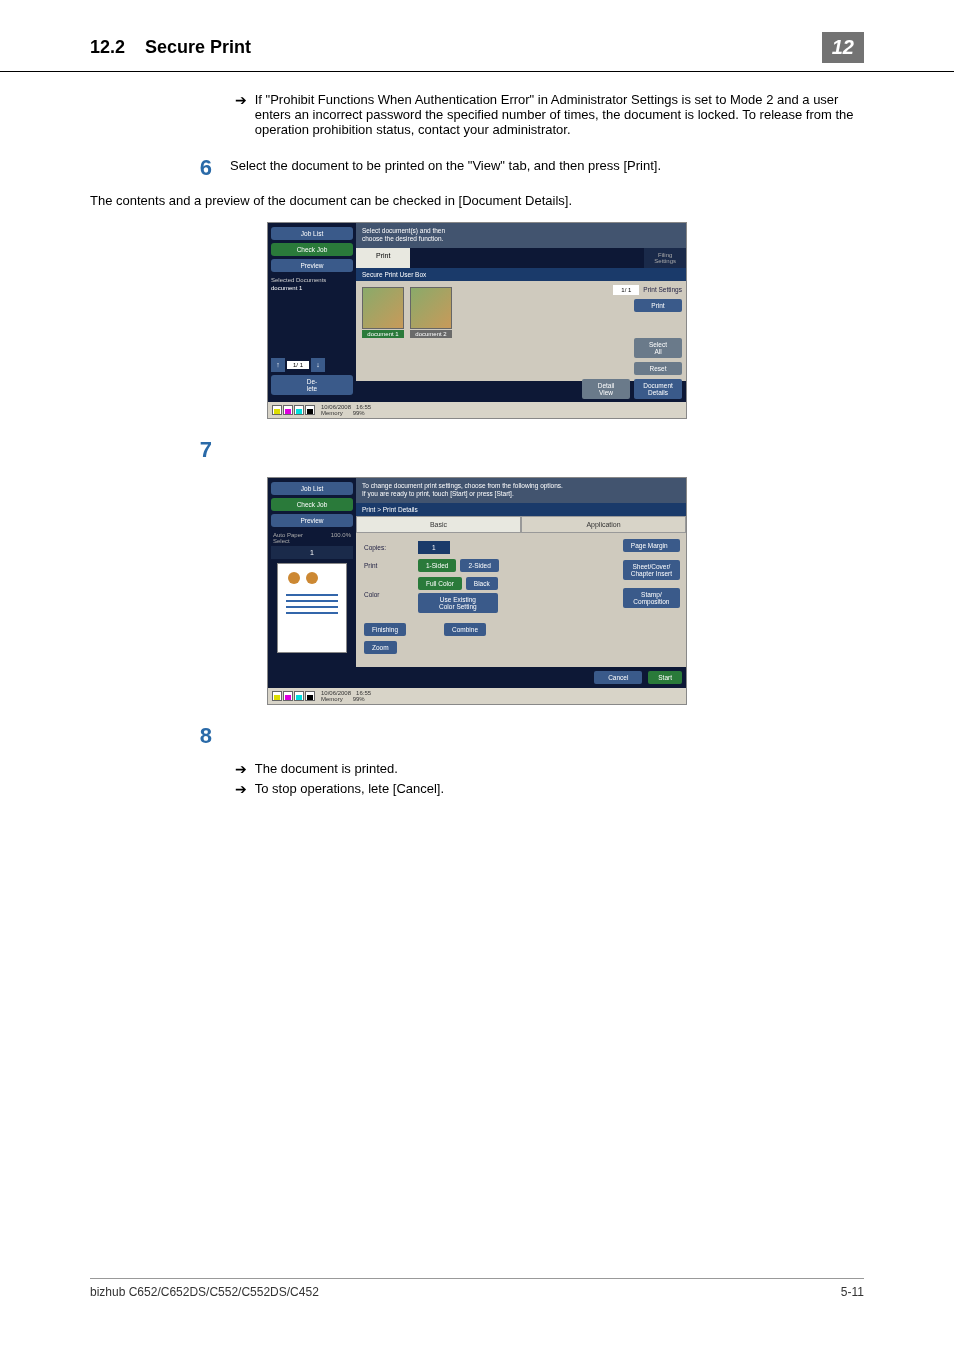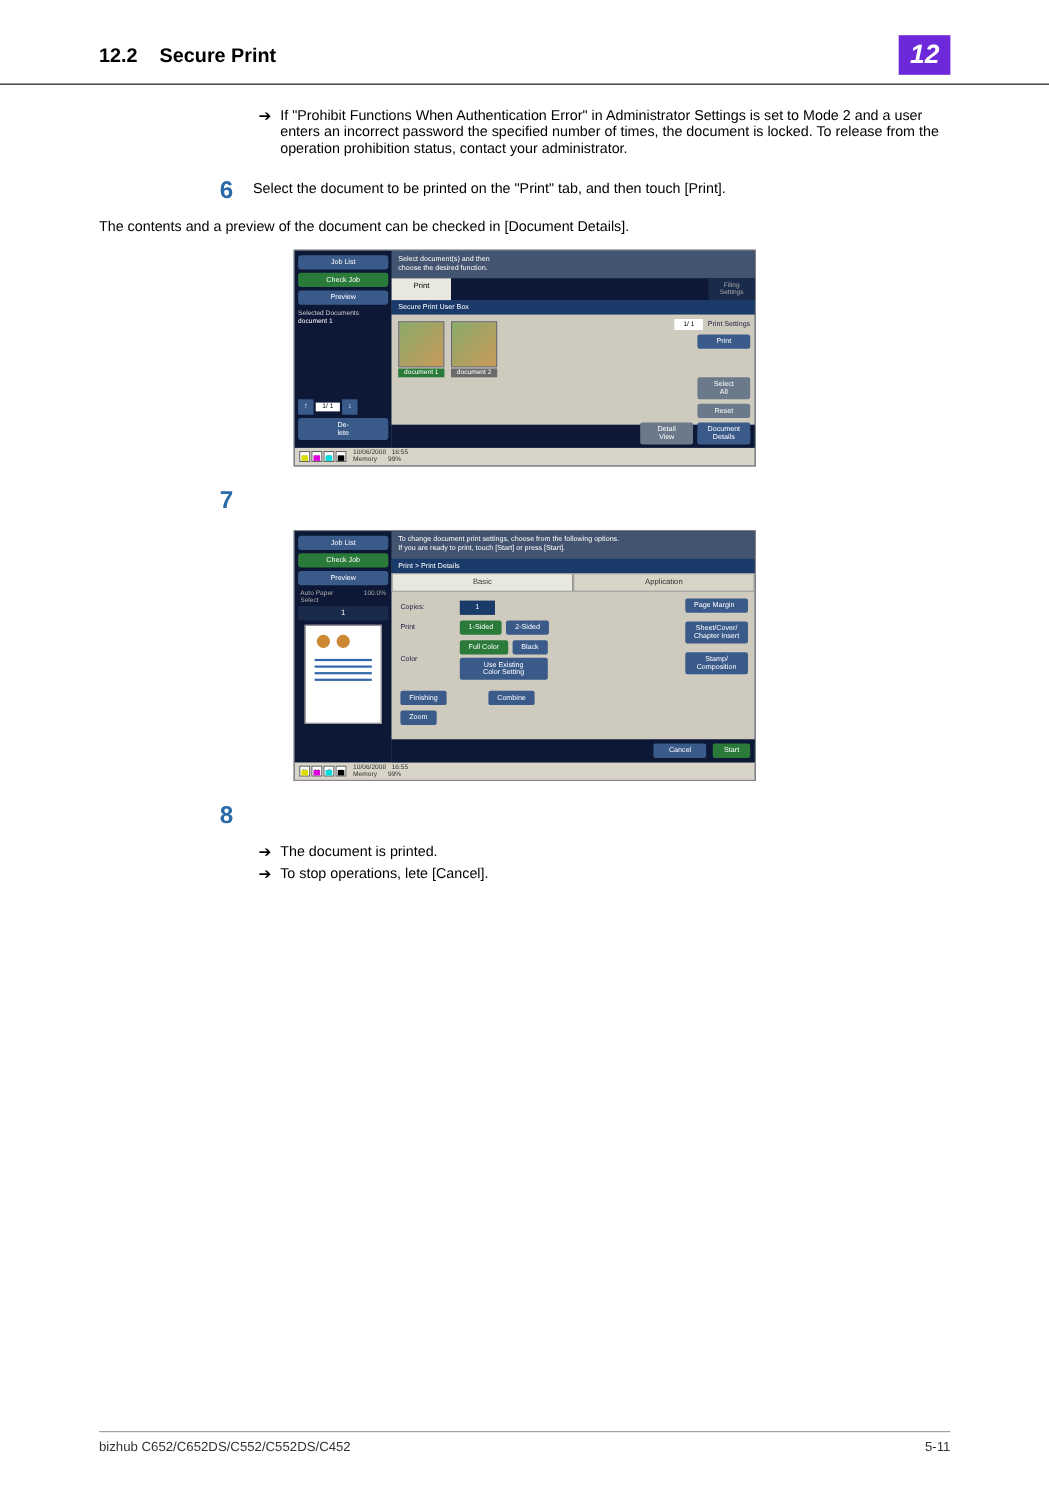--- a/index.html
+++ b/index.html
@@ -1,19 +1,19 @@
 <!DOCTYPE html>
 <html><head>
   <meta charset="utf-8">
   <style>
     * { margin: 0; padding: 0; box-sizing: border-box; }
     body { width: 954px; height: 1350px; background: #fff; font-family: Arial, sans-serif; font-size: 13px; color: #000; position: relative; }
     .header { display: flex; justify-content: space-between; align-items: center; padding: 32px 90px 8px 90px; border-bottom: 1px solid #000; }
     .header-left { font-weight: bold; font-size: 18px; }
-    .header-badge { background: #6d28d9; color: #fff; font-weight: bold; font-size: 24px; padding: 4px 10px; font-style: italic; text-align: center; }
+    .header-badge { background: #737373; color: #fff; font-weight: bold; font-size: 20px; padding: 4px 10px; font-style: italic; text-align: center; }
     .content { padding: 20px 90px 0 90px; }
     .indent-block { margin-left: 145px; margin-bottom: 16px; }
     .arrow-line { display: flex; align-items: flex-start; margin-bottom: 4px; }
     .arrow { margin-right: 8px; font-size: 14px; }
     .step-block { display: flex; margin-bottom: 12px; margin-top: 18px; }
     .step-num { width: 40px; text-align: right; font-size: 22px; font-weight: bold; color: #2a6aa8; padding-right: 18px; margin-left: 100px;}
     .step-text { flex: 1; padding-top: 3px; }
     .step-sub { margin-top: 6px; margin-bottom: 10px; }
     
     
@@ -61,21 +61,21 @@
     .sval { background: #1a3a6a; color: #fff; padding: 3px 14px; font-size: 6.5px; }
     .sopt { background: #3a5a8a; color: #fff; padding: 3px 8px; font-size: 6.5px; border-radius: 2px; }
     .sopt.sel { background: #2a7a3a; }
     .app-col { position: absolute; right: 6px; top: 6px; display: flex; flex-direction: column; gap: 8px; }
     .startbtn { background: #2a7a3a; color: #fff; padding: 3px 10px; border-radius: 2px; font-size: 6.5px; }
     .preview-thumb { width: 70px; height: 90px; background: #fff; border: 1px solid #888; margin: 4px auto; position: relative; }
     .preview-thumb::before { content: ''; position: absolute; top: 8px; left: 10px; width: 12px; height: 12px; background: #c83; border-radius: 50%; box-shadow: 18px 0 #c83; }
     .preview-thumb::after { content: ''; position: absolute; top: 30px; left: 8px; right: 8px; height: 2px; background: #36a; box-shadow: 0 6px #36a, 0 12px #36a, 0 18px #36a; }
     .auto-paper { color: #aaa; font-size: 6px; padding: 2px; display:flex; justify-content:space-between;}
     
-    .footer { position: absolute; bottom: 28px; left: 90px; right: 90px; display: flex; justify-content: space-between; border-top: 1px solid #999; padding-top: 6px; font-size: 12px; color: #333; }
+    .footer { position: absolute; bottom: 51px; left: 90px; right: 90px; display: flex; justify-content: space-between; border-top: 1px solid #999; padding-top: 6px; font-size: 12px; color: #333; }
   </style>
 </head>
 <body>
 
 <div class="header">
   <div class="header-left">
     <span>12.2</span>&nbsp;&nbsp;&nbsp;&nbsp;<span>Secure Print</span>
   </div>
   <div class="header-badge">12</div>
 </div>
@@ -83,21 +83,21 @@
 <div class="content">
   <div class="indent-block">
     <div class="arrow-line">
       <span class="arrow">➔</span>
       <span>If "Prohibit Functions When Authentication Error" in Administrator Settings is set to Mode 2 and a user enters an incorrect password the specified number of times, the document is locked. To release from the operation prohibition status, contact your administrator.</span>
     </div>
   </div>
 
   <div class="step-block">
     <div class="step-num">6</div>
-    <div class="step-text">Select the document to be printed on the "Print" tab, and then touch [Print].</div>
+    <div class="step-text">Select the document to be printed on the "View" tab, and then press [Print].</div>
   </div>
   <div class="step-sub">The contents and a preview of the document can be checked in [Document Details].</div>
 
   <div class="screen">
     <div class="screen-inner">
       <div class="side-panel">
         <div class="side-btn">Job List</div>
         <div class="side-btn green">Check Job</div>
         <div class="side-btn">Preview</div>
         <div class="side-label">Selected Documents</div>

